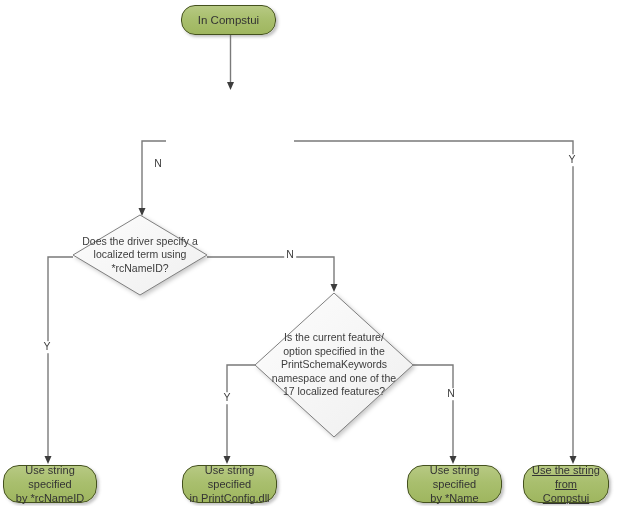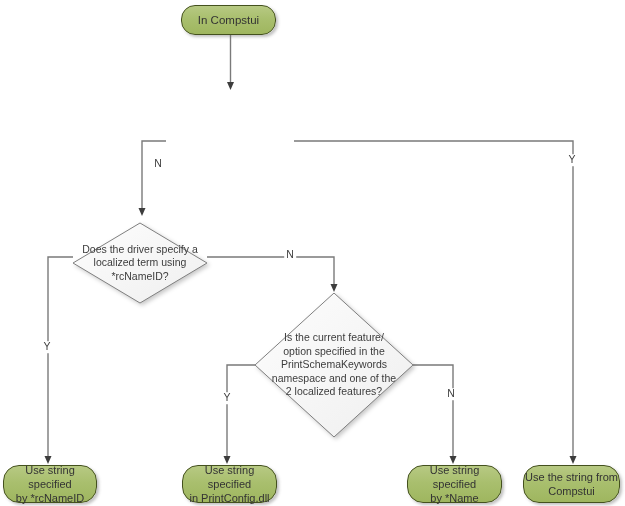--- a/index.html
+++ b/index.html
@@ -75,26 +75,26 @@
     font-size: 10.5px;
     color: #404040;
     background: #ffffff;
     padding: 0 2px;
     line-height: 1.1;
   }
 
   
   #start-node   { left: 181px; top: 5px;   width: 95px;  height: 30px; }
   #decision1    { left: 166px; top: 89px;  width: 128px; height: 104px; }
-  #decision2    { left: 73px;  top: 223px; width: 134px; height: 80px; text-decoration: underline; }
+  #decision2    { left: 73px;  top: 215px; width: 134px; height: 80px; text-decoration: underline; }
   #decision3    { left: 255px; top: 293px; width: 158px; height: 144px; }
   #terminal1    { left: 3px;   top: 465px; width: 94px;  height: 38px; }
   #terminal2    { left: 182px; top: 465px; width: 95px;  height: 38px; }
   #terminal3    { left: 407px; top: 465px; width: 95px;  height: 38px; }
-  #terminal4    { left: 523px; top: 465px; width: 97px;  height: 38px; }
+  #terminal4    { left: 523px; top: 465px; width: 86px;  height: 38px; text-decoration: underline; }
 
   #label-d1-no  { left: 158px; top: 164px; }
   #label-d1-yes { left: 572px; top: 160px; }
   #label-d2-yes { left: 47px;  top: 347px; }
   #label-d2-no  { left: 290px; top: 255px; }
   #label-d3-yes { left: 227px; top: 398px; }
   #label-d3-no  { left: 451px; top: 394px; }
 </style>
 </head>
 <body>
@@ -147,21 +147,21 @@
   </div>
 
   <div id="decision3" class="node decision">
     <svg class="shape" viewBox="0 0 100 100" preserveAspectRatio="none">
       <polygon points="50,0 100,50 50,100 0,50" fill="url(#diamondGrad)" stroke="#7f7f7f" vector-effect="non-scaling-stroke"></polygon>
     </svg>
     <div class="dtext">Is the current feature/
 option specified in the
 PrintSchemaKeywords
 namespace and one of the
-2 localized features?</div>
+17 localized features?</div>
   </div>
 
   <div id="terminal1" class="node terminator">Use string specified
 by *rcNameID</div>
 
   <div id="terminal2" class="node terminator">Use string specified
 in PrintConfig.dll</div>
 
   <div id="terminal3" class="node terminator">Use string specified
 by *Name</div>

